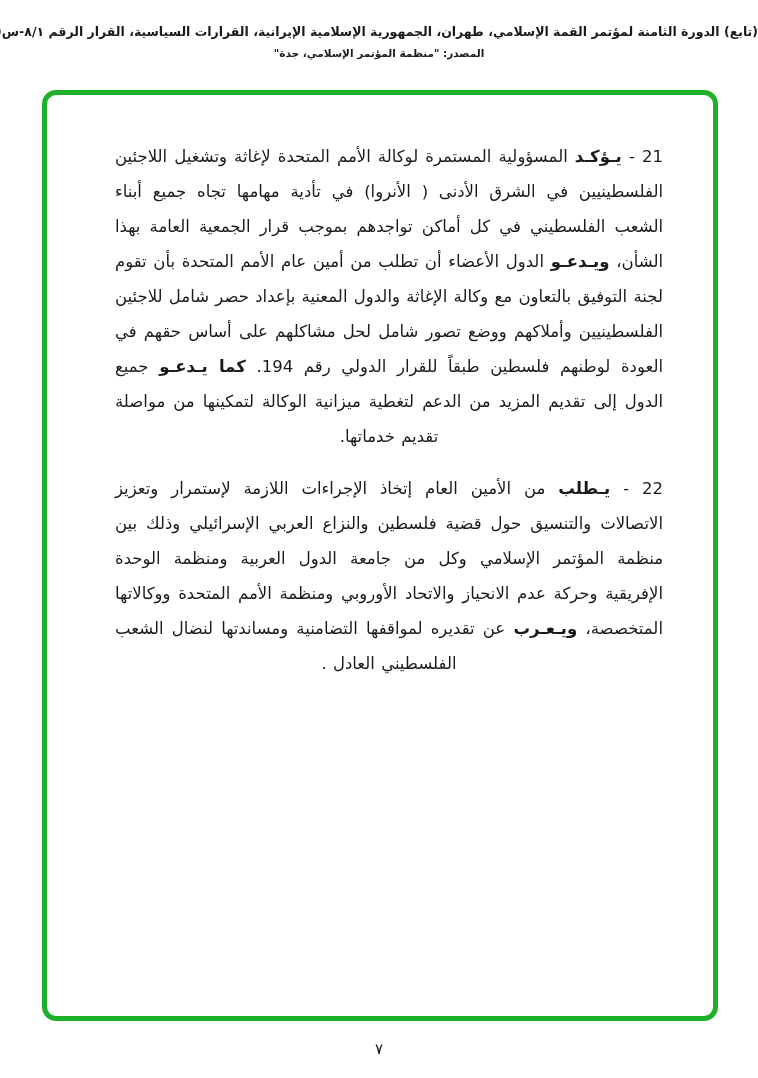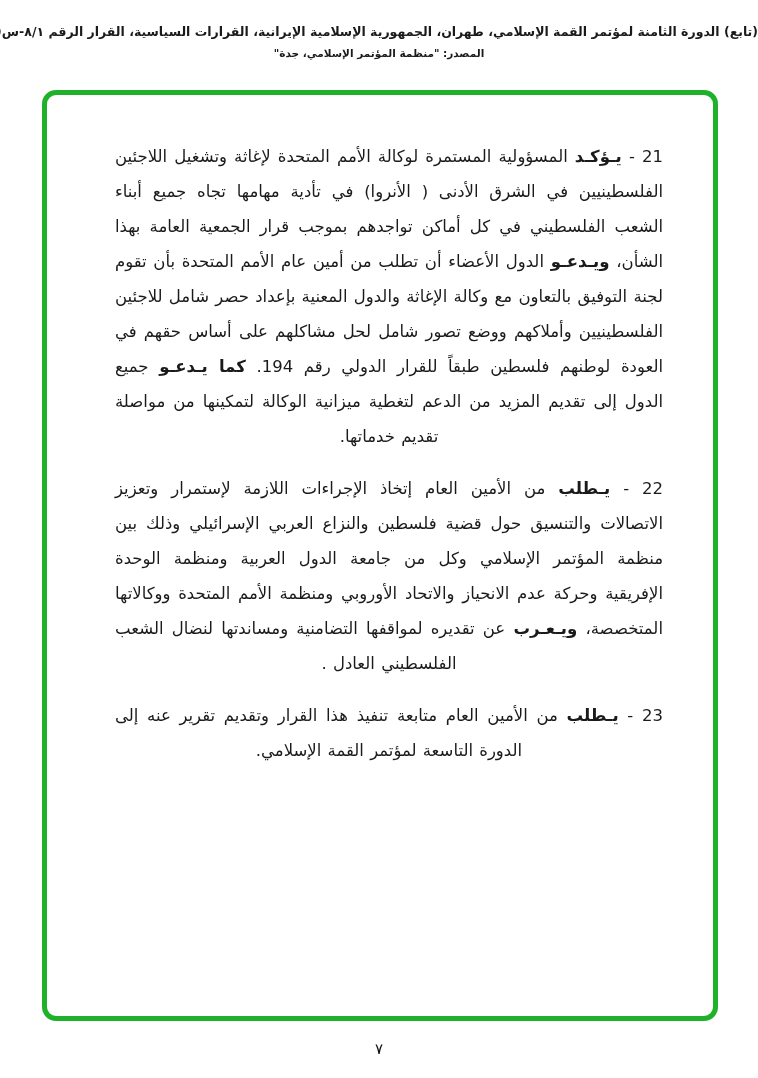--- a/index.html
+++ b/index.html
@@ -78,22 +78,19 @@
     <div class="content">
 
       <p class="clause">
         <span>21 - </span><span class="bold">يـؤكـد</span><span> المسؤولية المستمرة لوكالة الأمم المتحدة لإغاثة وتشغيل اللاجئين الفلسطينيين في الشرق الأدنى ( الأنروا) في تأدية مهامها تجاه جميع أبناء الشعب الفلسطيني في كل أماكن تواجدهم بموجب قرار الجمعية العامة بهذا الشأن، </span><span class="bold">ويـدعـو</span><span> الدول الأعضاء أن تطلب من أمين عام الأمم المتحدة بأن تقوم لجنة التوفيق بالتعاون مع وكالة الإغاثة والدول المعنية بإعداد حصر شامل للاجئين الفلسطينيين وأملاكهم ووضع تصور شامل لحل مشاكلهم على أساس حقهم في العودة لوطنهم فلسطين طبقاً للقرار الدولي رقم 194. </span><span class="bold">كما يـدعـو</span><span> جميع الدول إلى تقديم المزيد من الدعم لتغطية ميزانية الوكالة لتمكينها من مواصلة تقديم خدماتها.</span>
       </p>
 
       <p class="clause">
         <span>22 - </span><span class="bold">يـطلب</span><span> من الأمين العام إتخاذ الإجراءات اللازمة لإستمرار وتعزيز الاتصالات والتنسيق حول قضية فلسطين والنزاع العربي الإسرائيلي وذلك بين منظمة المؤتمر الإسلامي وكل من جامعة الدول العربية ومنظمة الوحدة الإفريقية وحركة عدم الانحياز والاتحاد الأوروبي ومنظمة الأمم المتحدة ووكالاتها المتخصصة، </span><span class="bold">ويـعـرب</span><span> عن تقديره لمواقفها التضامنية ومساندتها لنضال الشعب الفلسطيني العادل .</span>
       </p>
 
-      <p class="clause">
-        <span>23 - </span><span class="bold">يـطلب</span><span> من الأمين العام متابعة تنفيذ هذا القرار وتقديم تقرير عنه إلى الدورة التاسعة لمؤتمر القمة الإسلامي.</span>
-      </p>
 
     </div>
   </div>
 
   <div class="page-number">٧</div>
 
 </div>
 
 </body></html>

